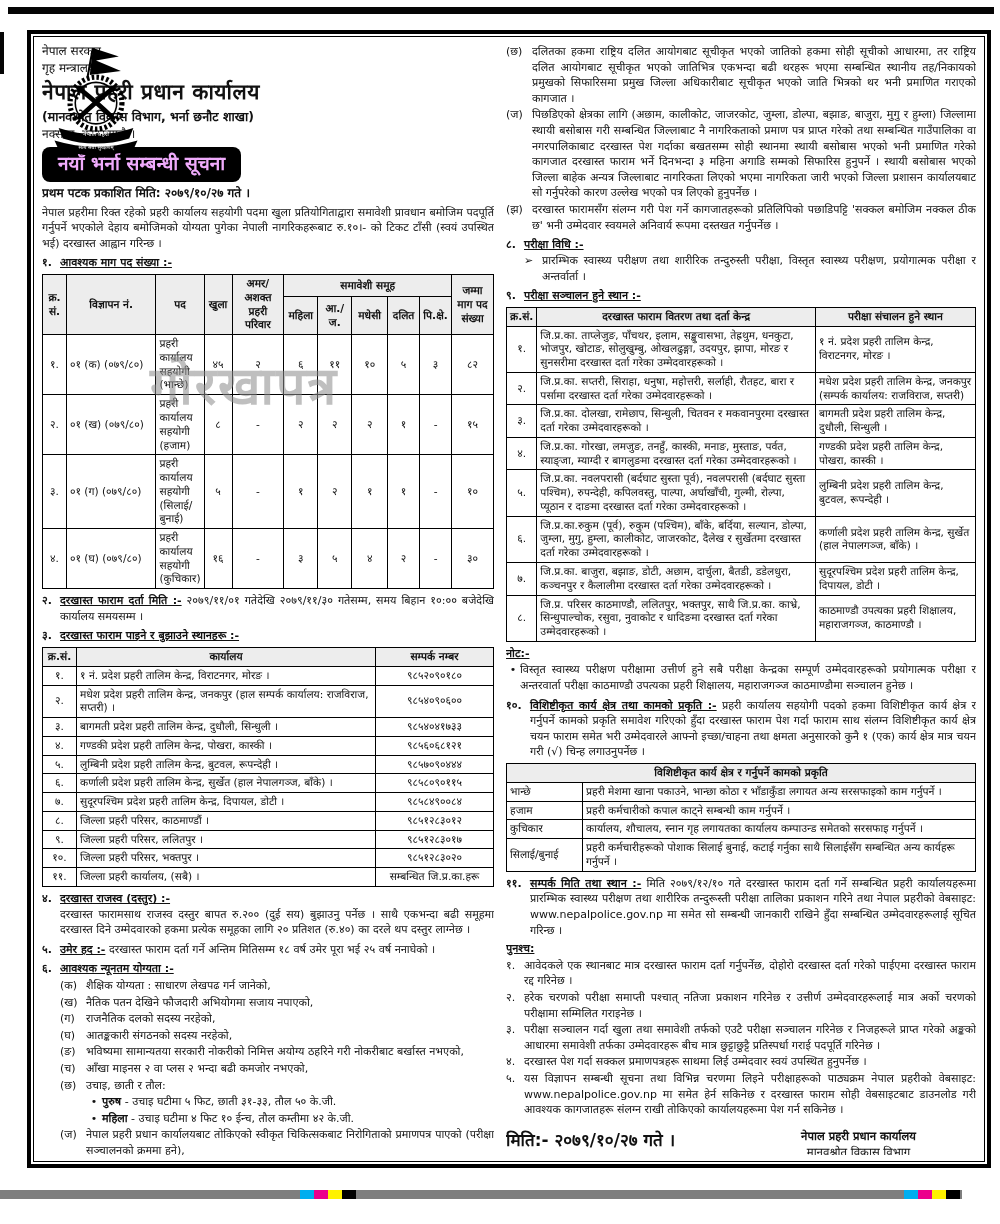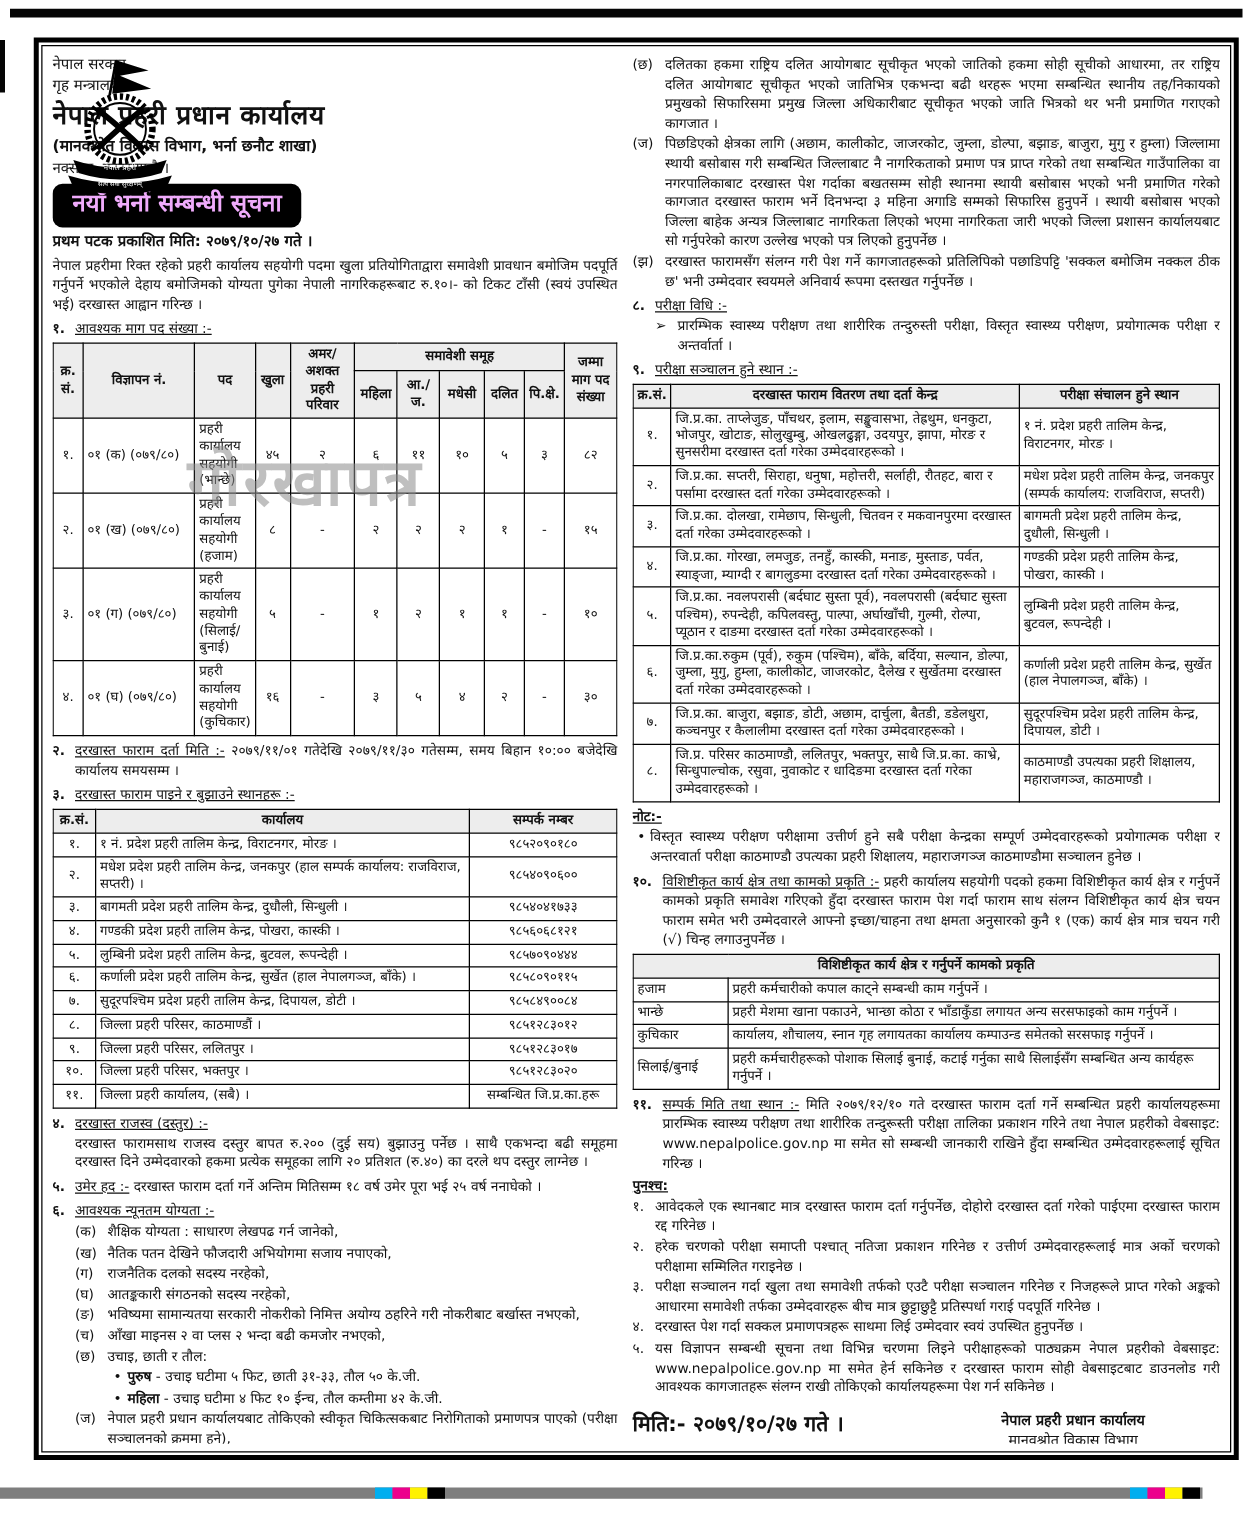--- a/index.html
+++ b/index.html
@@ -34,21 +34,21 @@
     display:inline-block; background:#000; color:#f0abfc; font-weight:bold;
     font-size:19px; padding:3px 16px 5px; border-radius:8px; margin:4px 0 3px;
   }
   .pubdate { font-size:12px; font-weight:bold; }
   .intro { text-align:justify; margin-top:2px; }
 
   
   .sec { display:flex; margin-top:4px; }
   .sec-num { flex:0 0 18px; font-weight:bold; }
   .sec-body { flex:1; text-align:justify; }
-  .sec-title { font-weight:normal; text-decoration:underline;margin-top:10px; }
+  .sec-title { font-weight:bold; text-decoration:underline;margin-top:10px; }
 
   .li { display:flex; margin-top:1px; }
   .li-label { flex:0 0 26px; }
   .li-text { flex:1; text-align:justify; }
   .li-bullet { display:flex; margin-top:1px; padding-left:26px; }
   .li-bullet .b { flex:0 0 16px; text-align:center; }
   .li-bullet .lbl { font-weight:bold; }
 
   table { border-collapse:collapse; width:100%; margin:3px 0 4px; }
   th, td { border:1px solid #000; padding:2px 3px; font-size:10.6px; line-height:1.3; vertical-align:middle; }
@@ -475,27 +475,27 @@
           </div>
           <table>
             <thead>
               <tr>
                   <th colspan="2" class="tbl-title">विशिष्टीकृत कार्य क्षेत्र र गर्नुपर्ने कामको प्रकृति</th>
                 </tr>
             </thead>
             <tbody>
 
                 <tr>
+                  <td style="width:76px">भान्छे</td>
+                  <td>प्रहरी मेशमा खाना पकाउने, भान्छा कोठा र भाँडाकुँडा लगायत अन्य सरसफाइको काम गर्नुपर्ने ।</td>
+                </tr>
+
+                <tr>
                   <td style="width:76px">हजाम</td>
                   <td>प्रहरी कर्मचारीको कपाल काट्ने सम्बन्धी काम गर्नुपर्ने ।</td>
-                </tr>
-
-                <tr>
-                  <td style="width:76px">भान्छे</td>
-                  <td>प्रहरी मेशमा खाना पकाउने, भान्छा कोठा र भाँडाकुँडा लगायत अन्य सरसफाइको काम गर्नुपर्ने ।</td>
                 </tr>
 
                 <tr>
                   <td style="width:76px">कुचिकार</td>
                   <td>कार्यालय, शौचालय, स्नान गृह लगायतका कार्यालय कम्पाउन्ड समेतको सरसफाइ गर्नुपर्ने ।</td>
                 </tr>
 
                 <tr>
                   <td style="width:76px">सिलाई/बुनाई</td>
                   <td>प्रहरी कर्मचारीहरूको पोशाक सिलाई बुनाई, कटाई गर्नुका साथै सिलाईसँग सम्बन्धित अन्य कार्यहरू गर्नुपर्ने ।</td>

